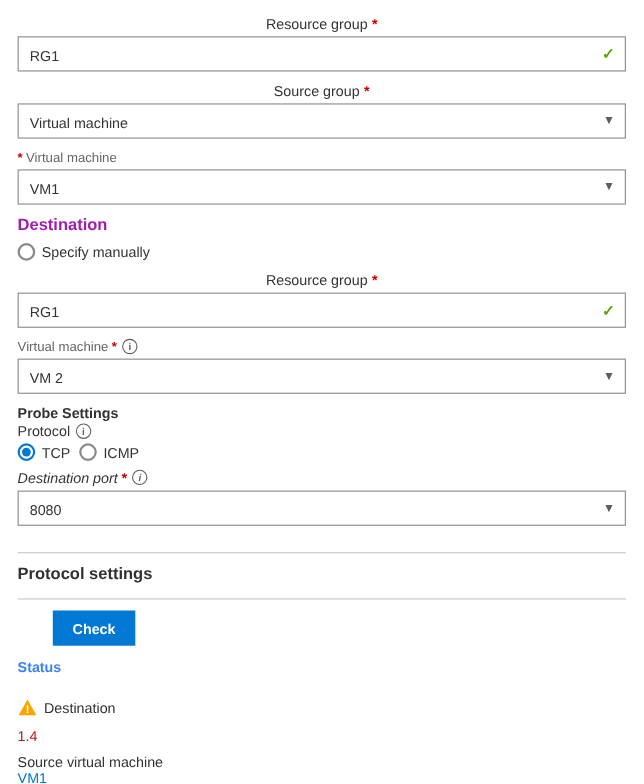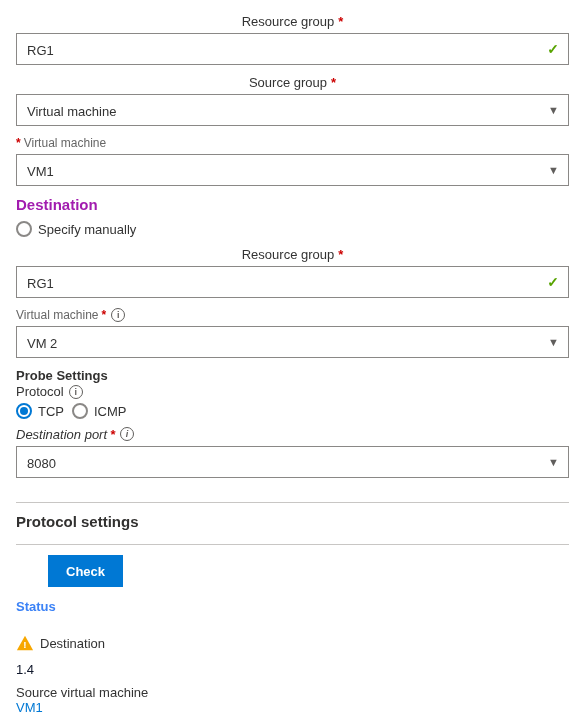--- a/index.html
+++ b/index.html
@@ -199,21 +199,21 @@
     .info-row {
       margin-bottom: 8px;
     }
     .info-row-label {
       font-size: 13px;
       color: #333;
       font-weight: 400;
     }
     .info-row-value {
       font-size: 13px;
-      color: #0f172a;
+      color: #b91c1c;
     }
     .info-row-value.link {
       color: #0078d4;
       cursor: pointer;
     }
     .virtual-machine-label {
       font-size: 12px;
       color: #666;
       margin-bottom: 4px;
       display: flex;

